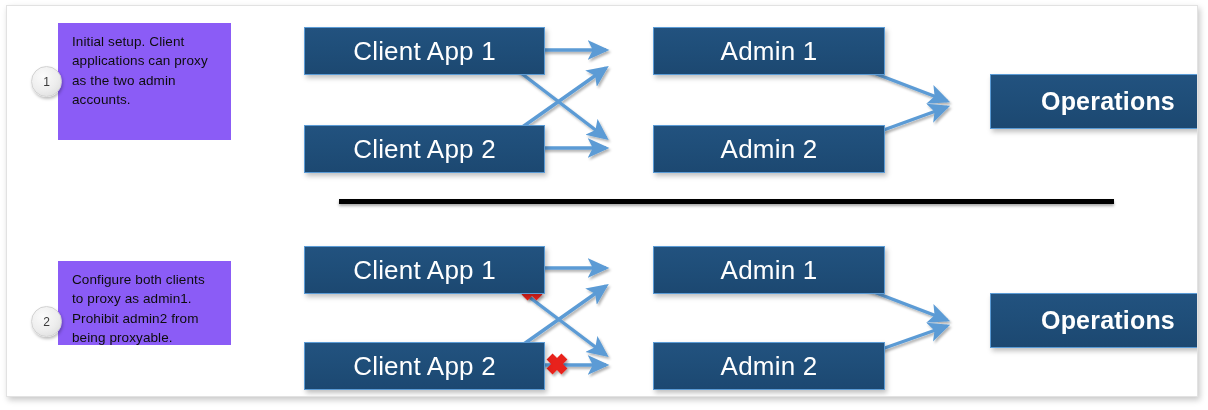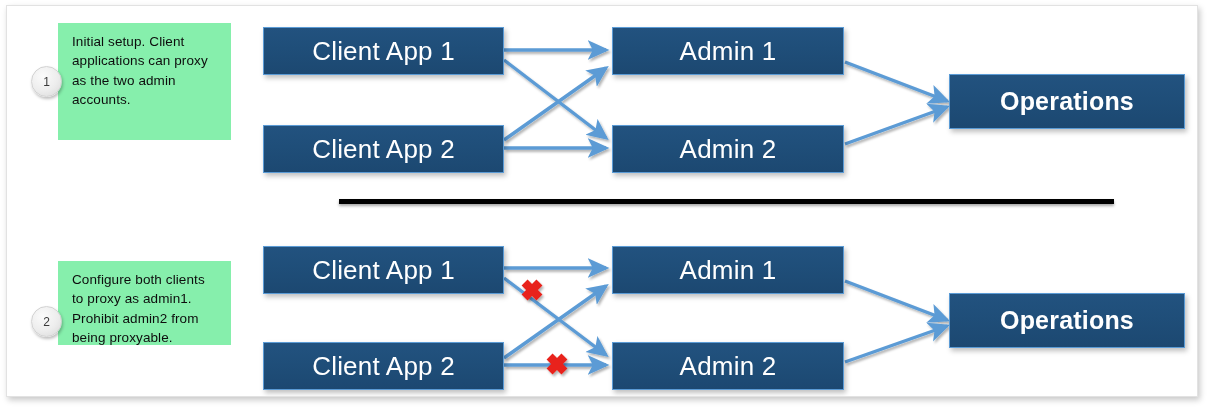--- a/index.html
+++ b/index.html
@@ -11,21 +11,21 @@
     border:1px solid #e2e2e2;
     box-shadow:2px 3px 6px rgba(0,0,0,0.22);
     overflow:hidden;
   }
 
   .svg-layer{position:absolute;left:0;top:0;width:1190px;height:390px;}
 
   
   .note{
     position:absolute;
-    background:#86efac;
+    background:#8b5cf6;
     color:#0d0d0d;
     font-size:13.5px;
     line-height:19.4px;
     padding:9px 12px 26px 14px;
     box-sizing:border-box;
     letter-spacing:0.1px;
   }
   .badge{
     position:absolute;
     width:29px;height:29px;border-radius:50%;
@@ -43,20 +43,21 @@
     position:absolute;
     background:linear-gradient(180deg,#22527f 0%,#1f4e79 45%,#1c4871 100%);
     border:1.5px solid #5b9bd5;
     box-sizing:border-box;
     color:#ffffff;
     display:flex;align-items:center;justify-content:center;
     box-shadow:2px 3px 5px rgba(0,0,0,0.25);
     font-size:26px;
     letter-spacing:0.2px;
     z-index:3;
+    margin-left:41px;
   }
   .box.small{font-size:25px;font-weight:bold;}
 
   .divider{
     position:absolute;
     background:#000000;
     box-shadow:0 2px 3px rgba(0,0,0,0.35);
     z-index:2;
   }
 </style>

